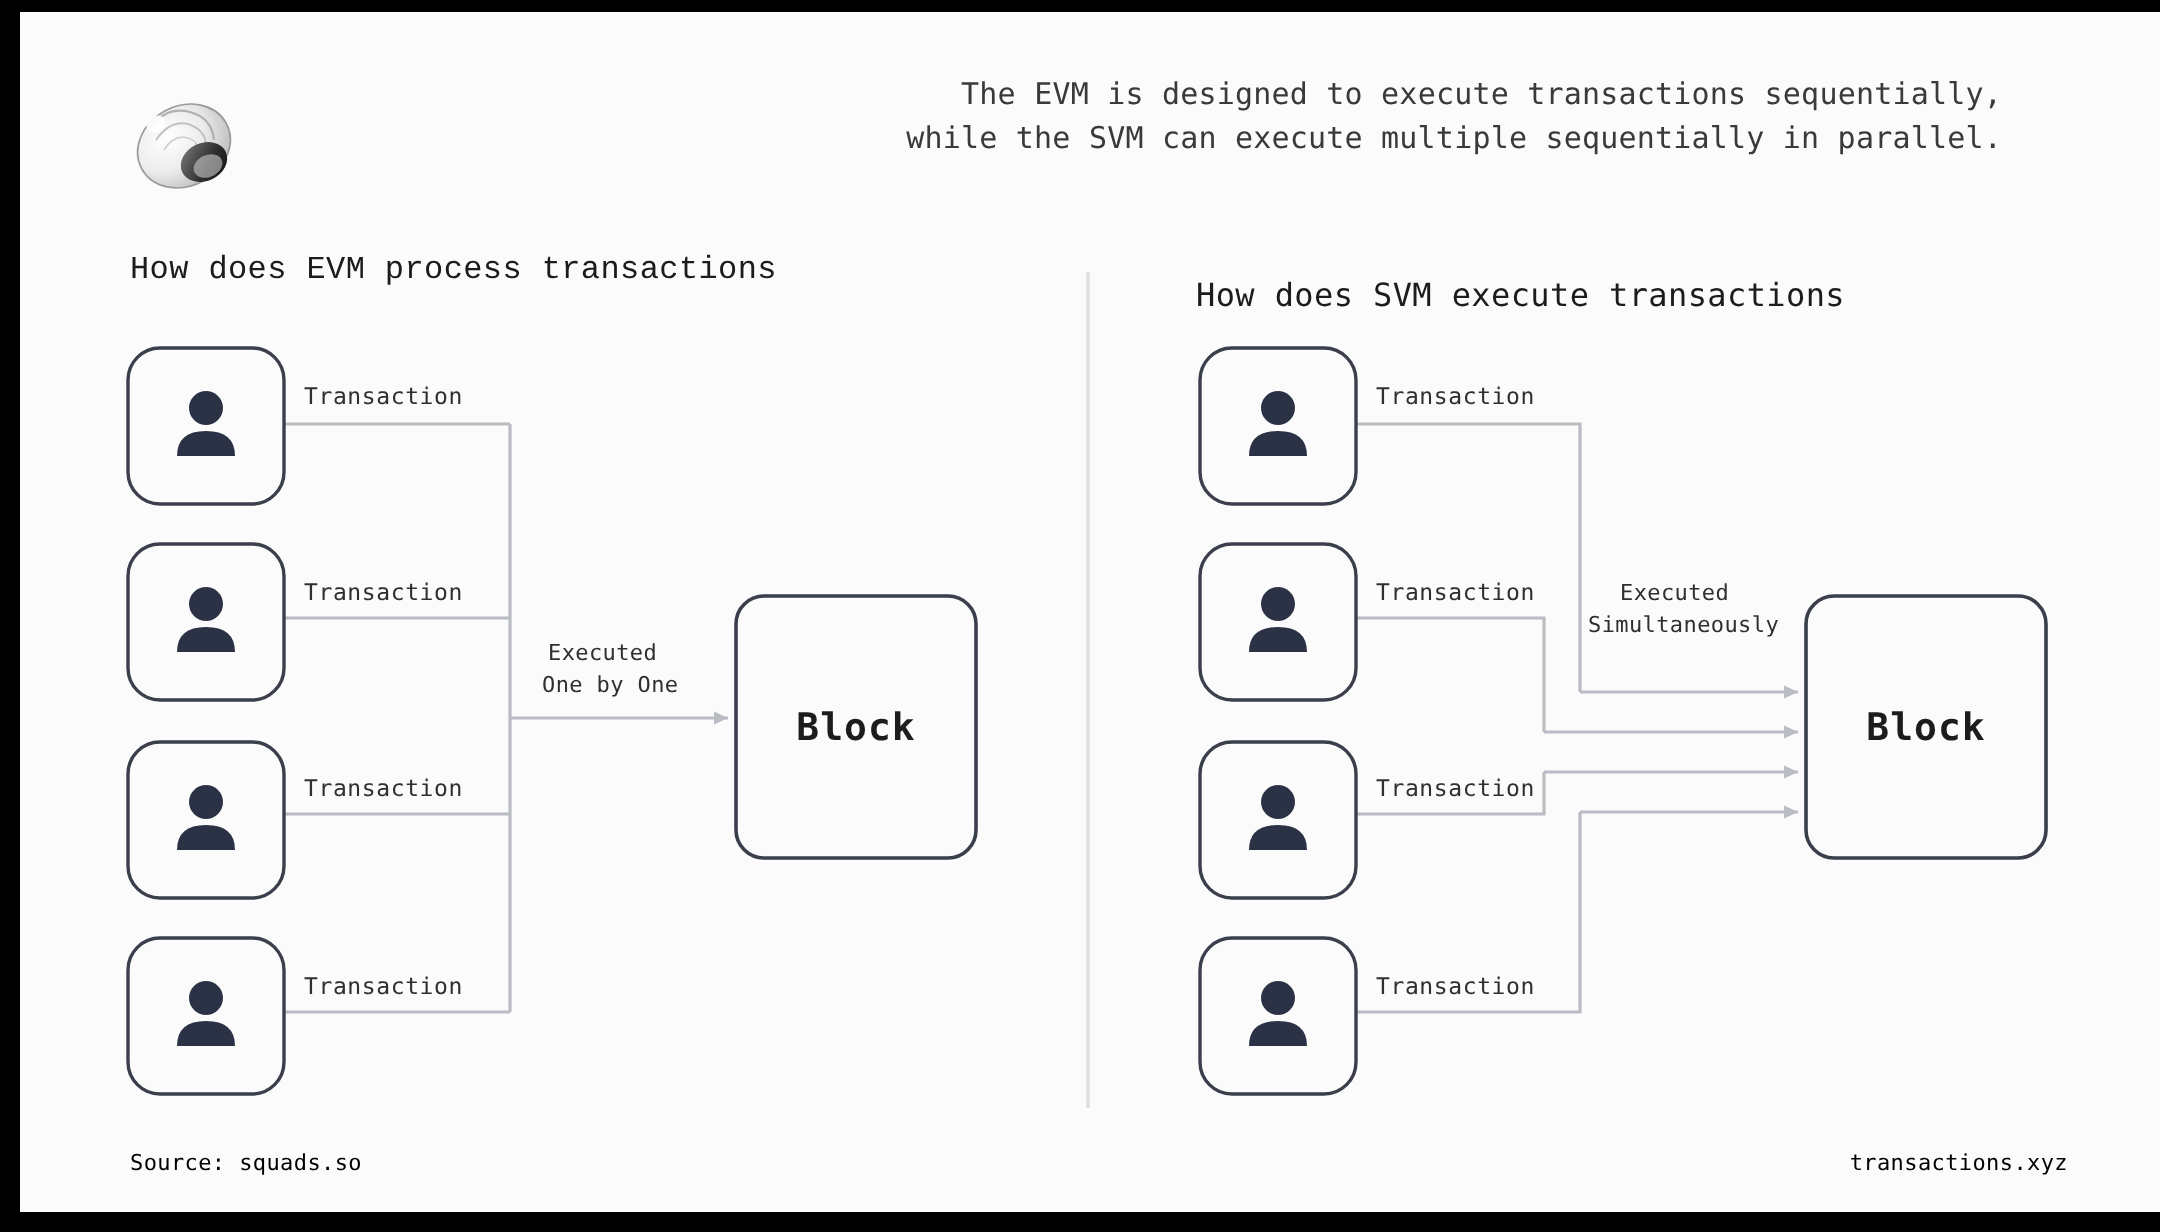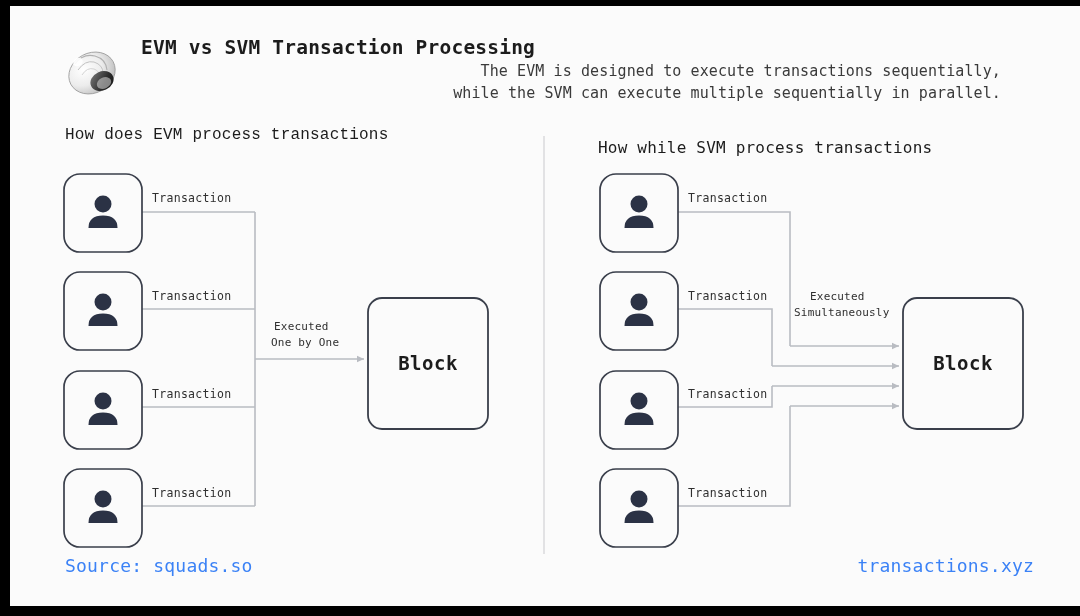--- a/index.html
+++ b/index.html
@@ -88,25 +88,25 @@
     position: absolute;
     left: 0;
     top: 0;
     width: 1070px;
     height: 600px;
   }
 
   
   .footer-text {
     position: absolute;
-    font-size: 18px;
-    color: #3b82f6;
+    font-size: 11px;
+    color: #000000;
     letter-spacing: 0.2px;
     white-space: pre;
-    bottom: 30px;
+    bottom: 18px;
   }
   #footer-source { left: 55px; }
   #footer-brand  { right: 46px; }
 
   
   .svg-tx-label {
     font-family: "DejaVu Sans Mono", "Liberation Mono", monospace;
     font-size: 11.5px;
     fill: #2f2f2f;
     letter-spacing: 0.3px;
@@ -153,28 +153,27 @@
           <path d="M17 30 Q24 20 33 22 Q42 25 42 33" fill="none" stroke="#c2c2c2" stroke-width="1"></path>
           <path d="M21 35 Q26 27 33 29 Q39 31 38 37" fill="none" stroke="#cfcfcf" stroke-width="0.9"></path>
 
           <ellipse cx="41" cy="41" rx="12" ry="9.5" transform="rotate(-25 41 41)" fill="url(#apertureGrad)"></ellipse>
           <ellipse cx="43" cy="43" rx="7.5" ry="5.5" transform="rotate(-25 43 43)" fill="#d8d8d8" opacity="0.55"></ellipse>
 
           <ellipse cx="17" cy="22" rx="5" ry="4" transform="rotate(-30 17 22)" fill="#ffffff" opacity="0.9"></ellipse>
         </svg>
       </div>
       <div id="header-text">
-        <div id="title">EVM vs SVM Transaction Processing</div>
         <div class="subtitle-line">The EVM is designed to execute transactions sequentially,</div>
         <div class="subtitle-line">while the SVM can execute multiple sequentially in parallel.</div>
       </div>
     </div>
 
     <div id="heading-evm" class="section-heading">How does EVM process transactions</div>
-    <div id="heading-svm" class="section-heading">How while SVM process transactions</div>
+    <div id="heading-svm" class="section-heading">How does SVM execute transactions</div>
 
     <svg id="diagram" viewBox="0 0 1070 600">
       <defs>
         <marker id="arrowHead" markerWidth="8" markerHeight="8" refX="7" refY="4" orient="auto" markerUnits="userSpaceOnUse">
           <path d="M0,0.8 L7,4 L0,7.2 Z" fill="#b9bcc2"></path>
         </marker>
       </defs>
 
       <line x1="534" y1="130" x2="534" y2="548" stroke="#e2e2e4" stroke-width="2"></line>
 

